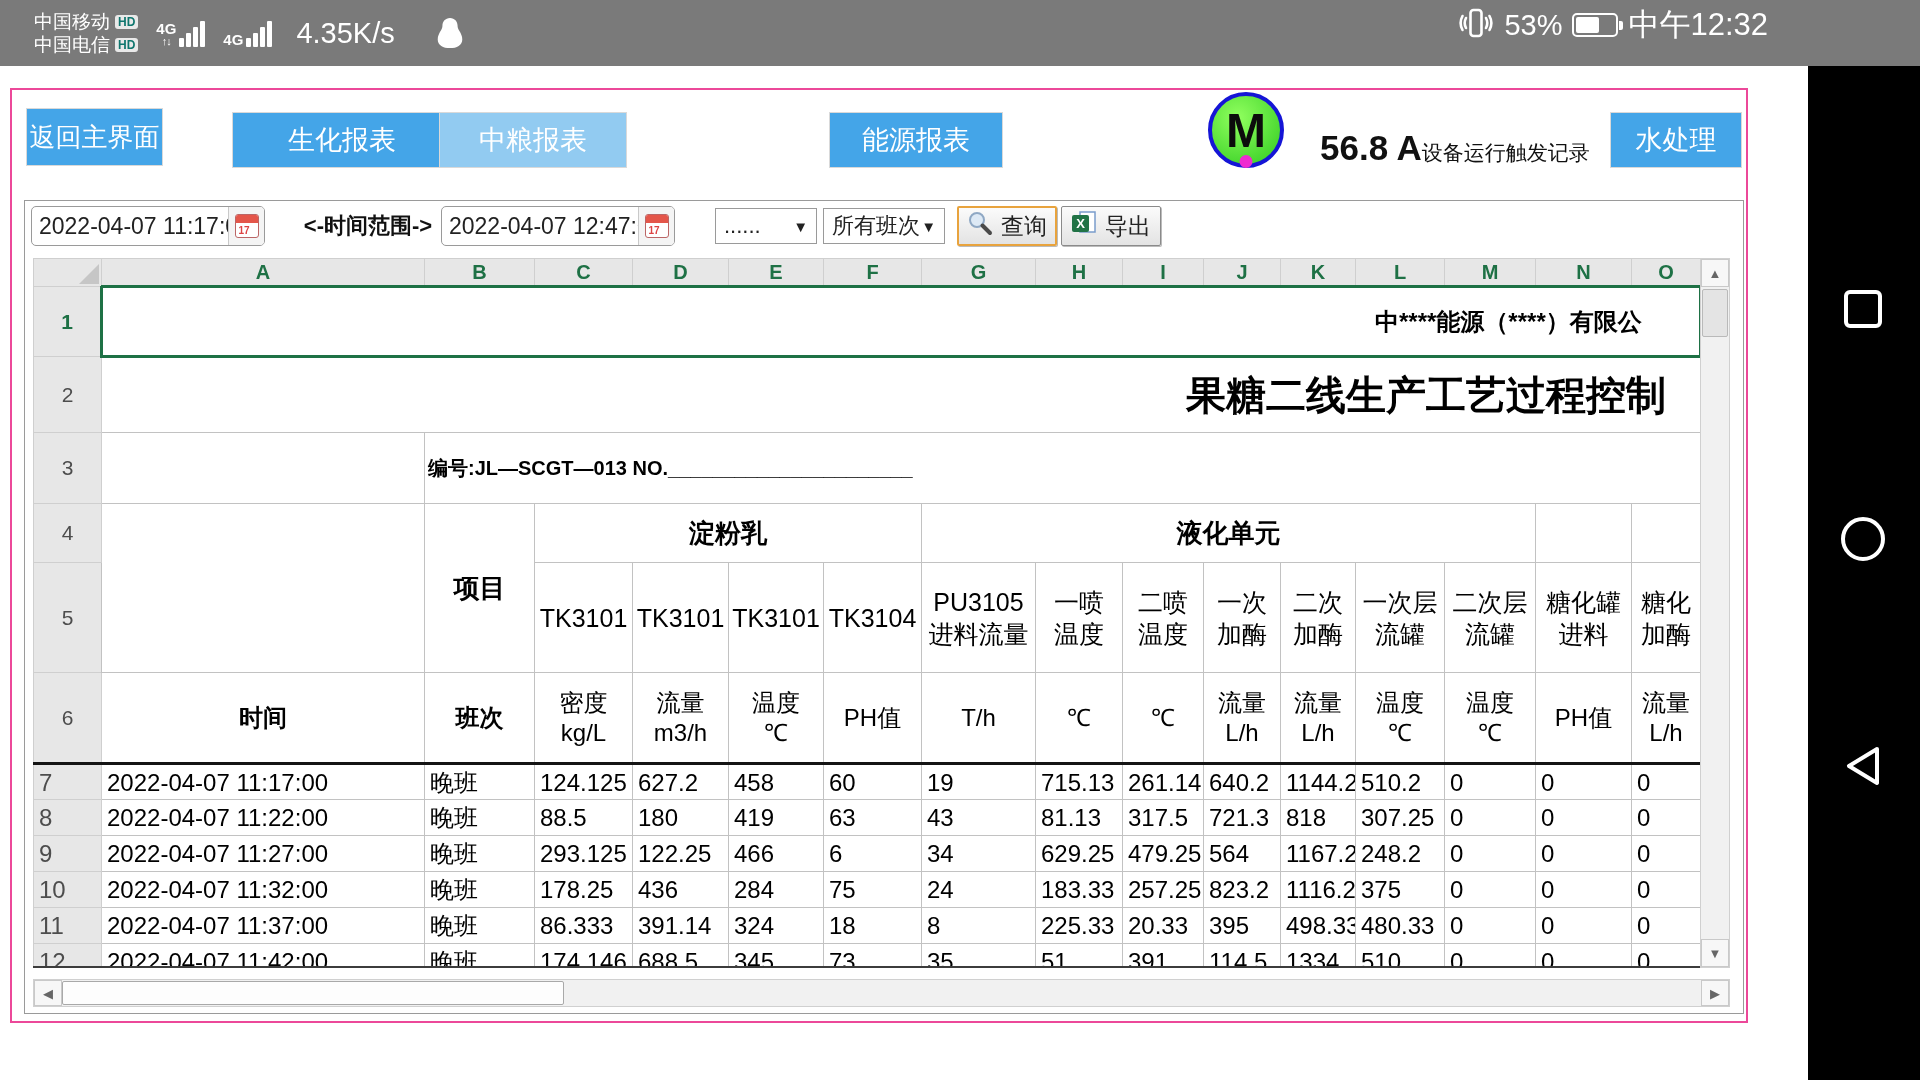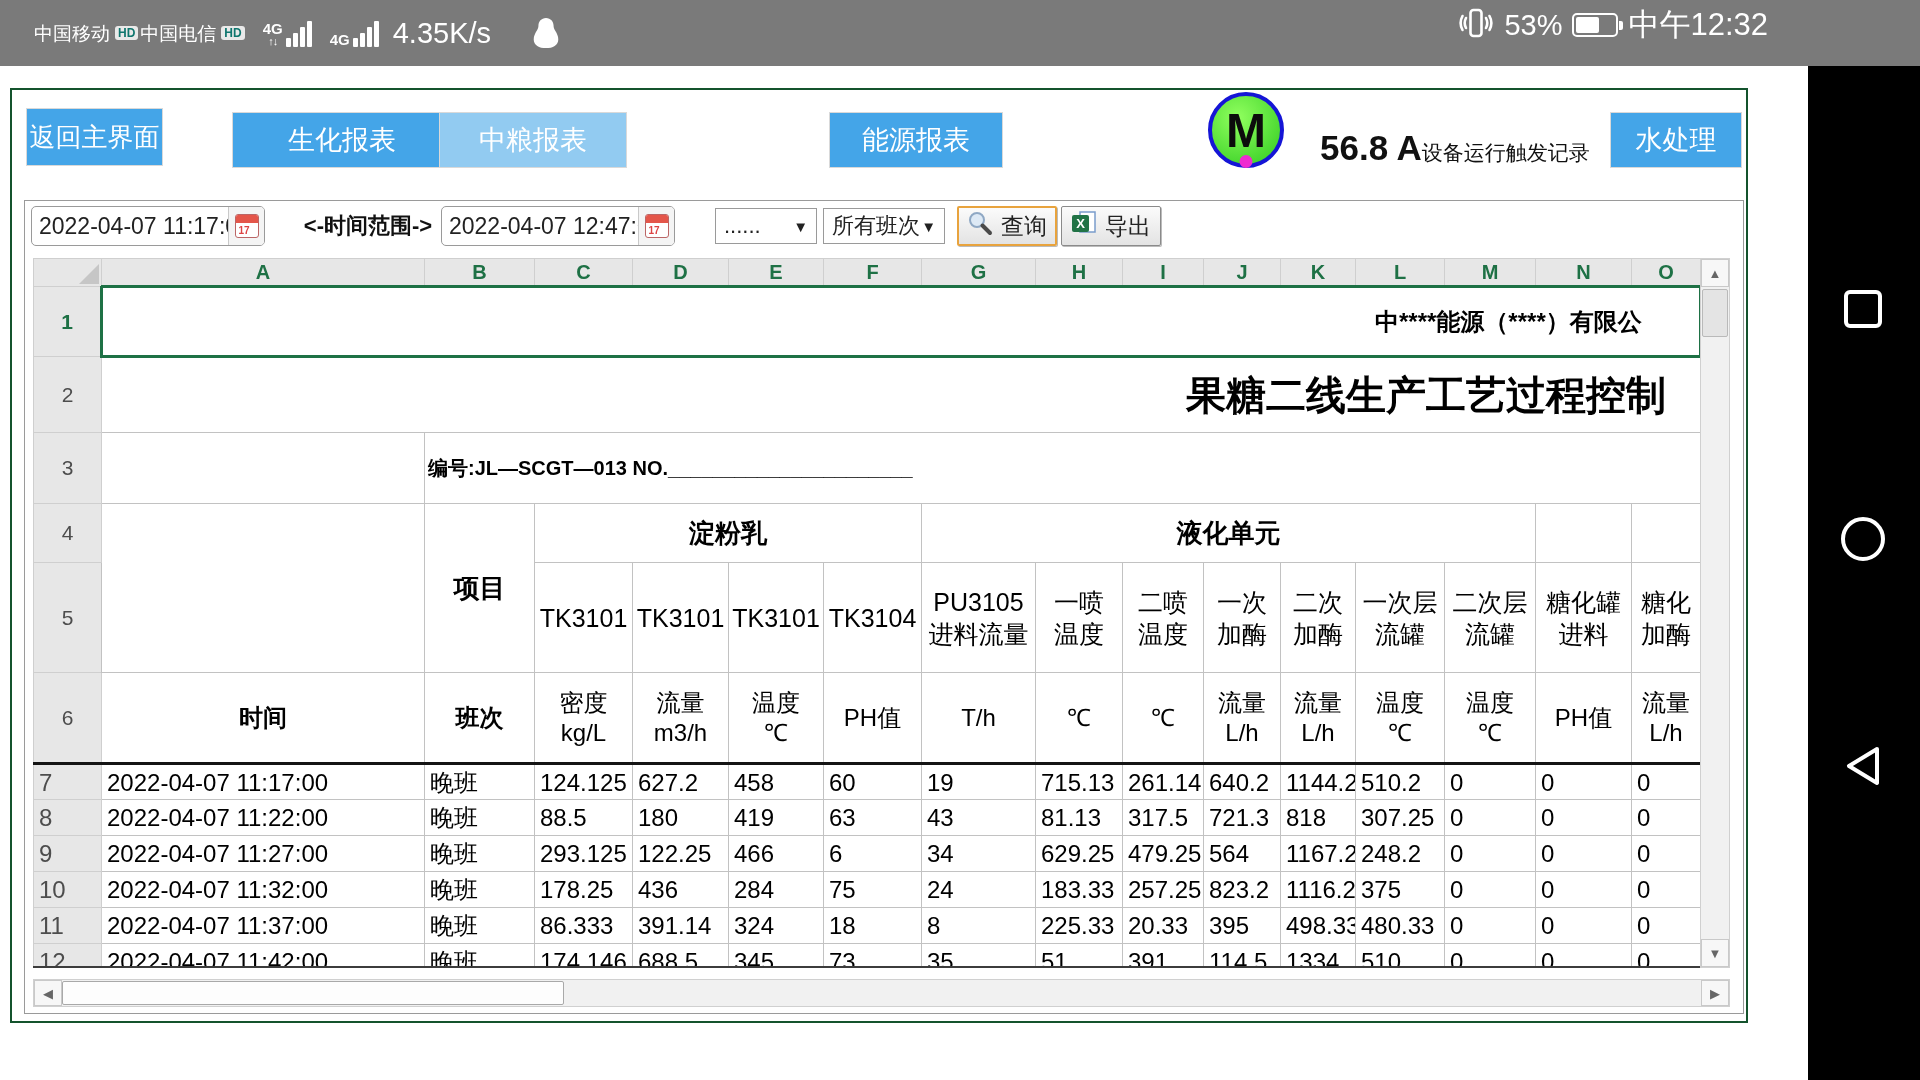--- a/index.html
+++ b/index.html
@@ -1,46 +1,46 @@
 <!DOCTYPE html>
 <html><head>
 <meta charset="utf-8">
 <style>
   * { margin:0; padding:0; box-sizing:border-box; }
   html,body { width:1920px; height:1080px; background:#ffffff; font-family:"Liberation Sans",sans-serif; overflow:hidden; }
 
   
   .status-bar { position:absolute; left:0; top:0; width:1920px; height:66px; background:#7a7a7a; color:#fff; display:flex; align-items:center; }
   .sb-left { display:flex; align-items:center; gap:14px; padding-left:34px; }
-  .carriers { display:flex; gap:2px; }
+  .carriers { display:flex; flex-direction:column; gap:2px; }
   .carrier-line { display:flex; align-items:center; gap:5px; font-size:19px; line-height:21px; }
   .hd-badge { background:#e9e9e9; color:#0f766e; font-weight:bold; font-size:12px; border-radius:3px; padding:1px 3px; line-height:12px; }
   .signal { display:flex; align-items:flex-end; gap:3px; margin-left:4px; }
   .sig-txt { display:flex; flex-direction:column; align-items:center; font-weight:bold; }
   .sig-4g { font-size:15px; line-height:15px; }
   .sig-arrows { font-size:11px; line-height:11px; letter-spacing:-1px; }
   .bars { display:flex; align-items:flex-end; gap:2px; height:28px; }
   .bars i { display:block; width:5px; background:#fff; border-radius:1px; }
-  .speed { font-size:29px; }
+  .speed { font-size:29px; margin-left:10px; }
   .penguin { margin-left:24px; display:flex; align-items:center; }
   .sb-right { position:absolute; right:152px; top:0; height:50px; display:flex; align-items:center; gap:10px; }
   .pct { font-size:29px; }
   .battery { position:relative; width:46px; height:24px; border:2.5px solid #fff; border-radius:5px; }
   .battery i { position:absolute; left:2px; top:2px; bottom:2px; width:53%; background:#fff; border-radius:2px; }
   .battery u { position:absolute; right:-7px; top:6px; width:4px; height:9px; background:#fff; border-radius:0 2px 2px 0; }
   .sb-time { font-size:31px; }
 
   
   .nav-bar { position:absolute; left:1808px; top:66px; width:112px; height:1014px; background:#000; }
   .nav-square { position:absolute; left:36px; top:224px; width:38px; height:38px; border:4px solid #fff; border-radius:6px; }
   .nav-circle { position:absolute; left:33px; top:451px; width:44px; height:44px; border:4px solid #fff; border-radius:50%; }
   .nav-tri { position:absolute; left:33px; top:677px; }
 
   
-  .app-window { position:absolute; left:10px; top:88px; width:1738px; height:935px; border:2px solid #14532d; background:#fff; }
+  .app-window { position:absolute; left:10px; top:88px; width:1738px; height:935px; border:2px solid #ec4899; background:#fff; }
   .blue-btn { position:absolute; background:#44a5e8; color:#fff; display:flex; align-items:center; justify-content:center; font-size:27px; cursor:pointer; border:1px solid #d9d9d9; }
   .blue-btn.active { background:#92cbf1; }
   .m-logo { position:absolute; left:1196px; top:2px; width:76px; height:76px; border-radius:50%; border:4px solid #1515d6; background:radial-gradient(circle at 38% 32%, #90ff5e, #2fca20); display:flex; align-items:center; justify-content:center; }
   .m-logo span { font-size:48px; font-weight:bold; color:#0c0c0c; }
   .m-dot { position:absolute; left:50%; bottom:-4px; transform:translateX(-50%); width:13px; height:13px; border-radius:50%; background:#ee2bd0; }
   .device-info { position:absolute; left:1308px; top:38px; width:300px; white-space:nowrap; color:#111; }
   .device-val { font-size:35px; font-weight:bold; }
   .device-lbl { font-size:21px; }
 
   

